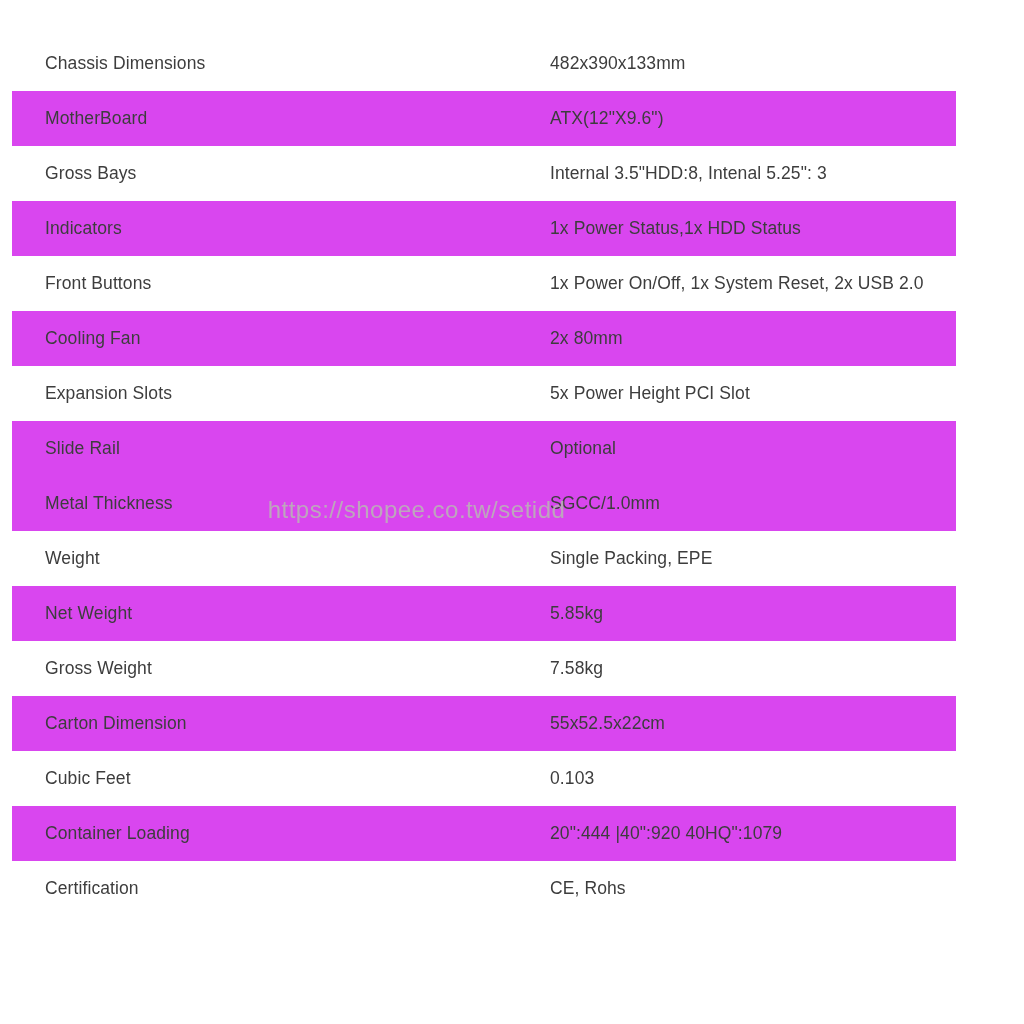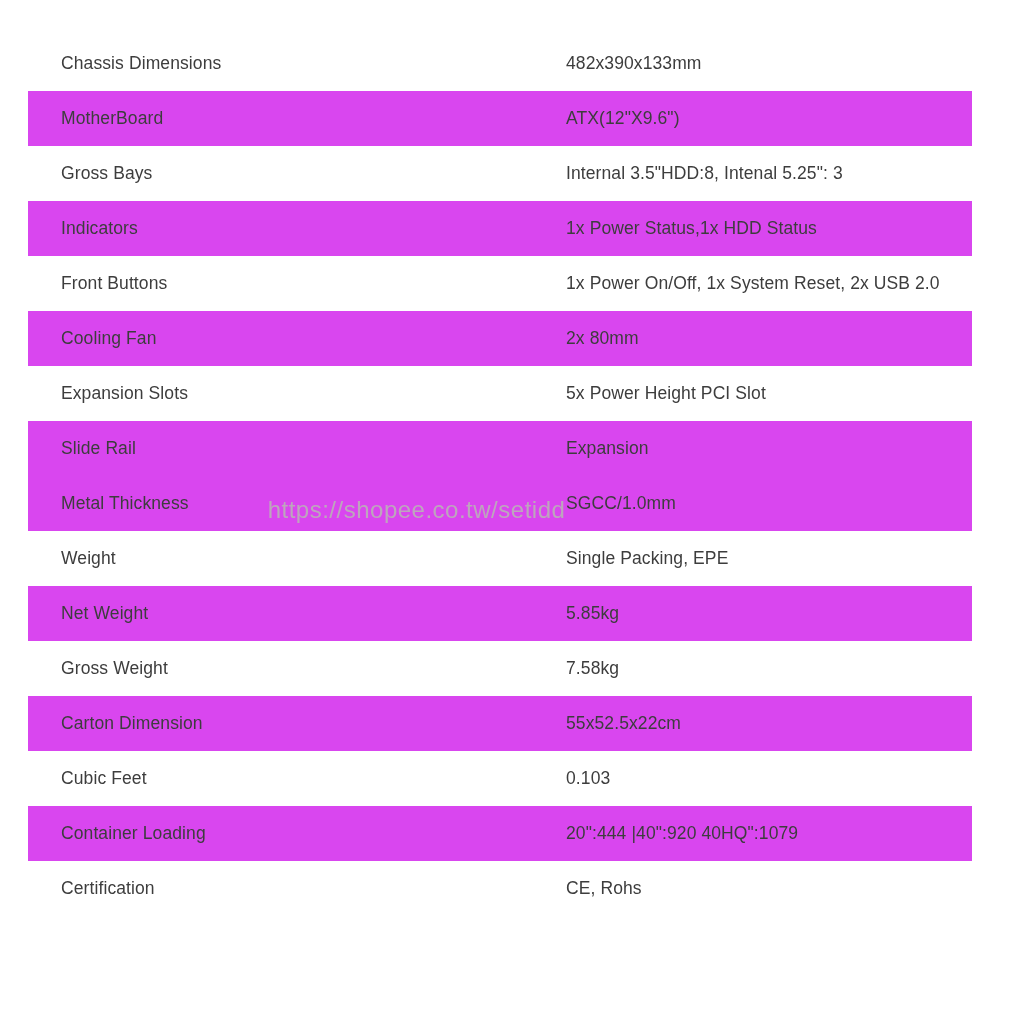--- a/index.html
+++ b/index.html
@@ -10,21 +10,21 @@
     width: 1024px;
     height: 1024px;
     background: #ffffff;
     font-family: "Liberation Sans", sans-serif;
     position: relative;
     overflow: hidden;
   }
 
   .spec-sheet {
     position: absolute;
-    left: 28px;
+    left: 12px;
     top: 36px;
     width: 944px;
   }
 
   .spec-table {
     width: 100%;
     border-collapse: collapse;
     table-layout: fixed;
   }
 
@@ -112,21 +112,21 @@
         <td class="val">2x 80mm</td>
       </tr>
 
       <tr>
         <td class="key">Expansion Slots</td>
         <td class="val">5x Power Height PCI Slot</td>
       </tr>
 
       <tr class="alt">
         <td class="key">Slide Rail</td>
-        <td class="val">Expansion</td>
+        <td class="val">Optional</td>
       </tr>
 
 
       <tr class="alt">
         <td class="key">Metal Thickness</td>
         <td class="val">SGCC/1.0mm</td>
       </tr>
 
       <tr>
         <td class="key">Weight</td>

